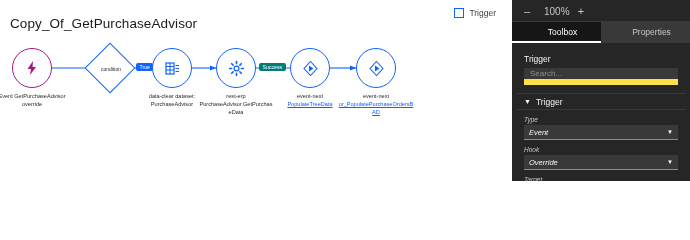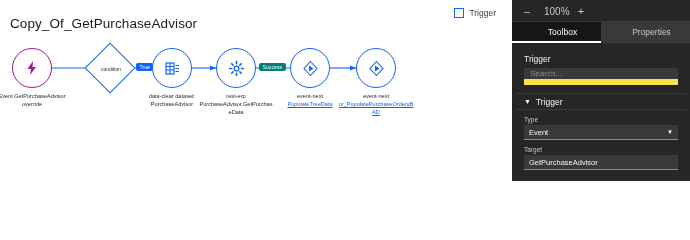--- a/index.html
+++ b/index.html
@@ -188,20 +188,21 @@
     gap: 5px;
     font-size: 8.5px;
     color: #f4f4f4;
   }
   .chev {
     font-size: 7px;
     color: #f4f4f4;
   }
   .field {
     margin: 6px 8px 0 8px;
+    font-style: italic;
   }
   .field-label {
     font-size: 6.5px;
     color: #c6c6c6;
     margin-bottom: 2px;
   }
   .field-select {
     height: 15px;
     background: #393939;
     border-bottom: 1px solid #8d8d8d;
@@ -345,20 +346,27 @@
       </div>
 
       <div class="field">
         <div class="field-label">Type</div>
         <div class="field-select">
           <span>Event</span>
           <span class="chev-sm">▼</span>
         </div>
       </div>
 
+      <div class="field">
+        <div class="field-label">Hook</div>
+        <div class="field-select">
+          <span>Override</span>
+          <span class="chev-sm">▼</span>
+        </div>
+      </div>
 
       <div class="field">
         <div class="field-label">Target</div>
         <div class="field-select">
           <span>GetPurchaseAdvisor</span>
         </div>
       </div>
 
     </div>
   </div>

